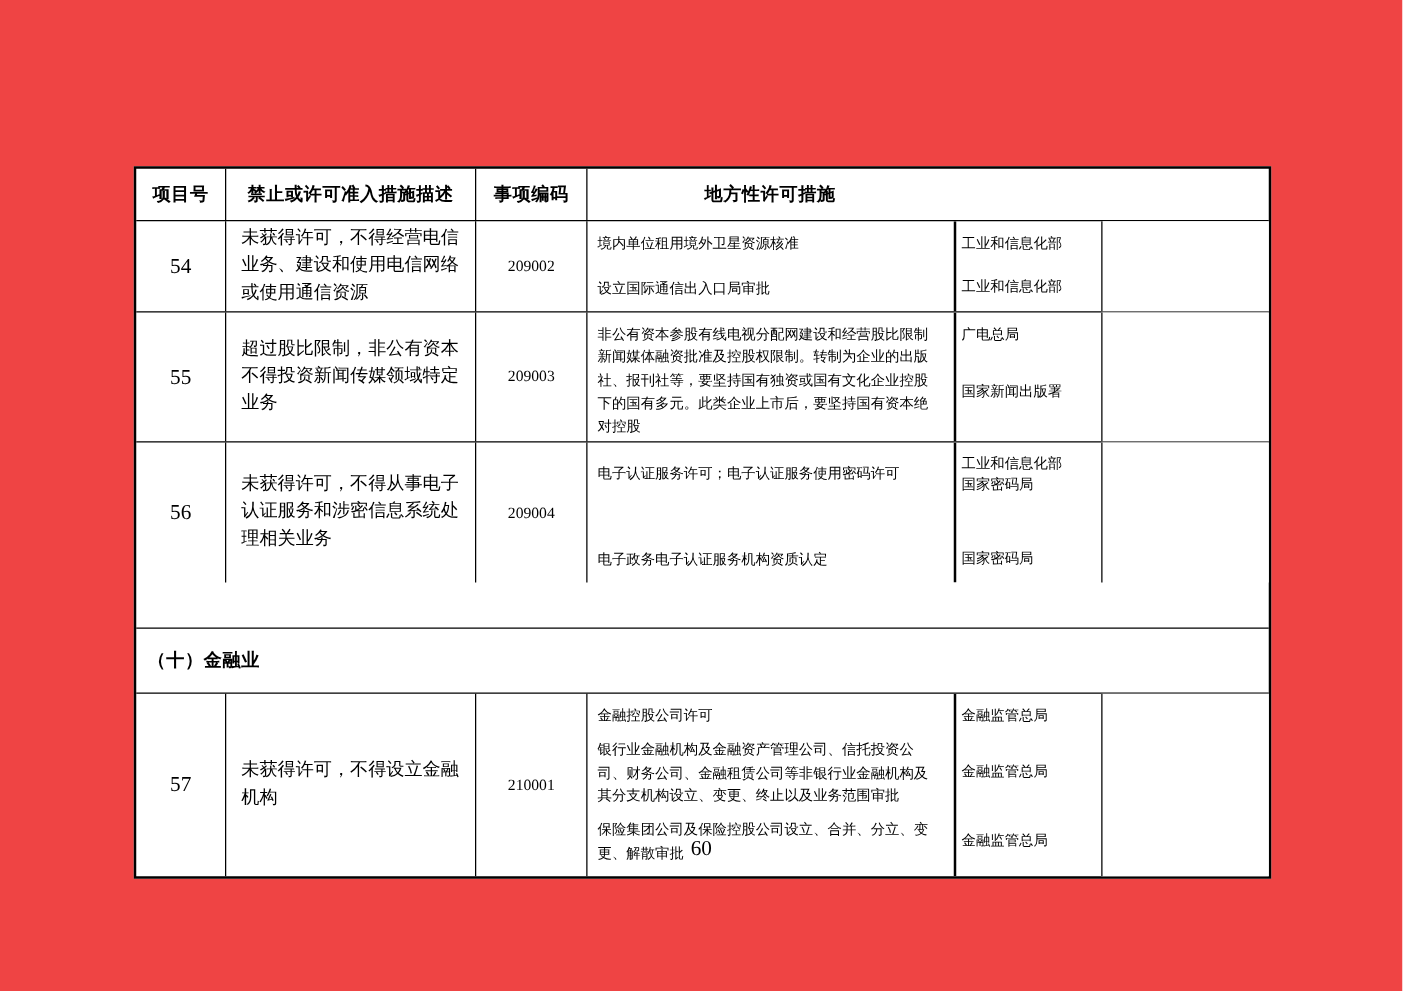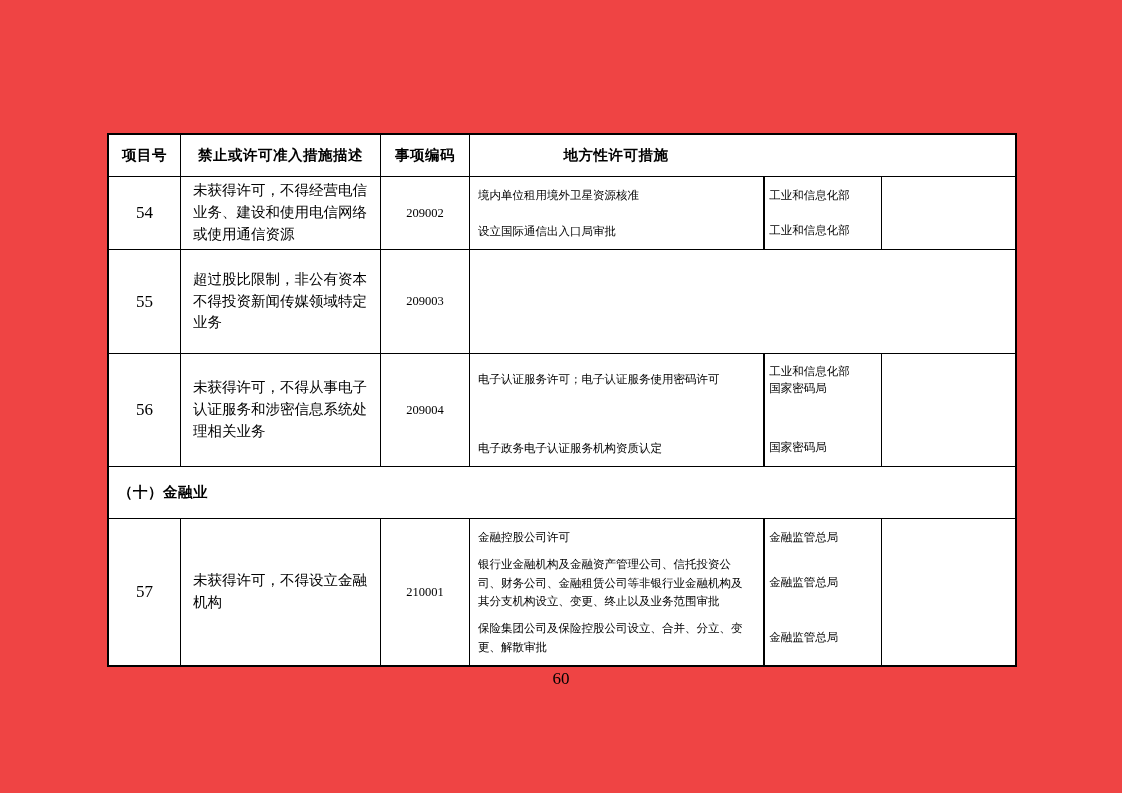--- a/index.html
+++ b/index.html
@@ -27,21 +27,21 @@
   .row {
     display: grid;
     box-sizing: border-box;
   }
   .row + .row { border-top: 1.5px solid #000; }
   .row.hdr { grid-template-columns: 71px 200px 89px 293px 119px 134px; height: 41px; }
   .row.data { grid-template-columns: 71px 200px 89px 412px 134px; }
   .r54 { height: 73px; }
   .r55 { height: 104px; }
   .r56 { height: 113px; }
-  .rsec { height: 52px; grid-template-columns: 1fr; }
+  .rsec { height: 52px; grid-template-columns: 1fr; margin-top: 36px; }
   .r57 { height: 147px; }
   .c {
     box-sizing: border-box;
     overflow: hidden;
   }
   .c + .c { border-left: 1.5px solid #000; }
   .hcell {
     display: flex;
     align-items: center;
     justify-content: center;
@@ -149,20 +149,30 @@
           <div class="md">工业和信息化部</div>
         </div>
       </div>
       <div class="c local"></div>
     </div>
 
     <div class="row data r55">
       <div class="c num">55</div>
       <div class="c matter">超过股比限制，非公有资本不得投资新闻传媒领域特定业务</div>
       <div class="c code">209003</div>
+      <div class="c dd">
+        <div class="pair">
+          <div class="mt">非公有资本参股有线电视分配网建设和经营股比限制</div>
+          <div class="md">广电总局</div>
+        </div>
+        <div class="pair">
+          <div class="mt">新闻媒体融资批准及控股权限制。转制为企业的出版社、报刊社等，要坚持国有独资或国有文化企业控股下的国有多元。此类企业上市后，要坚持国有资本绝对控股</div>
+          <div class="md">国家新闻出版署</div>
+        </div>
+      </div>
       <div class="c local"></div>
     </div>
 
     <div class="row data r56">
       <div class="c num">56</div>
       <div class="c matter">未获得许可，不得从事电子认证服务和涉密信息系统处理相关业务</div>
       <div class="c code">209004</div>
       <div class="c dd">
         <div class="pair">
           <div class="mt">电子认证服务许可；电子认证服务使用密码许可</div>

